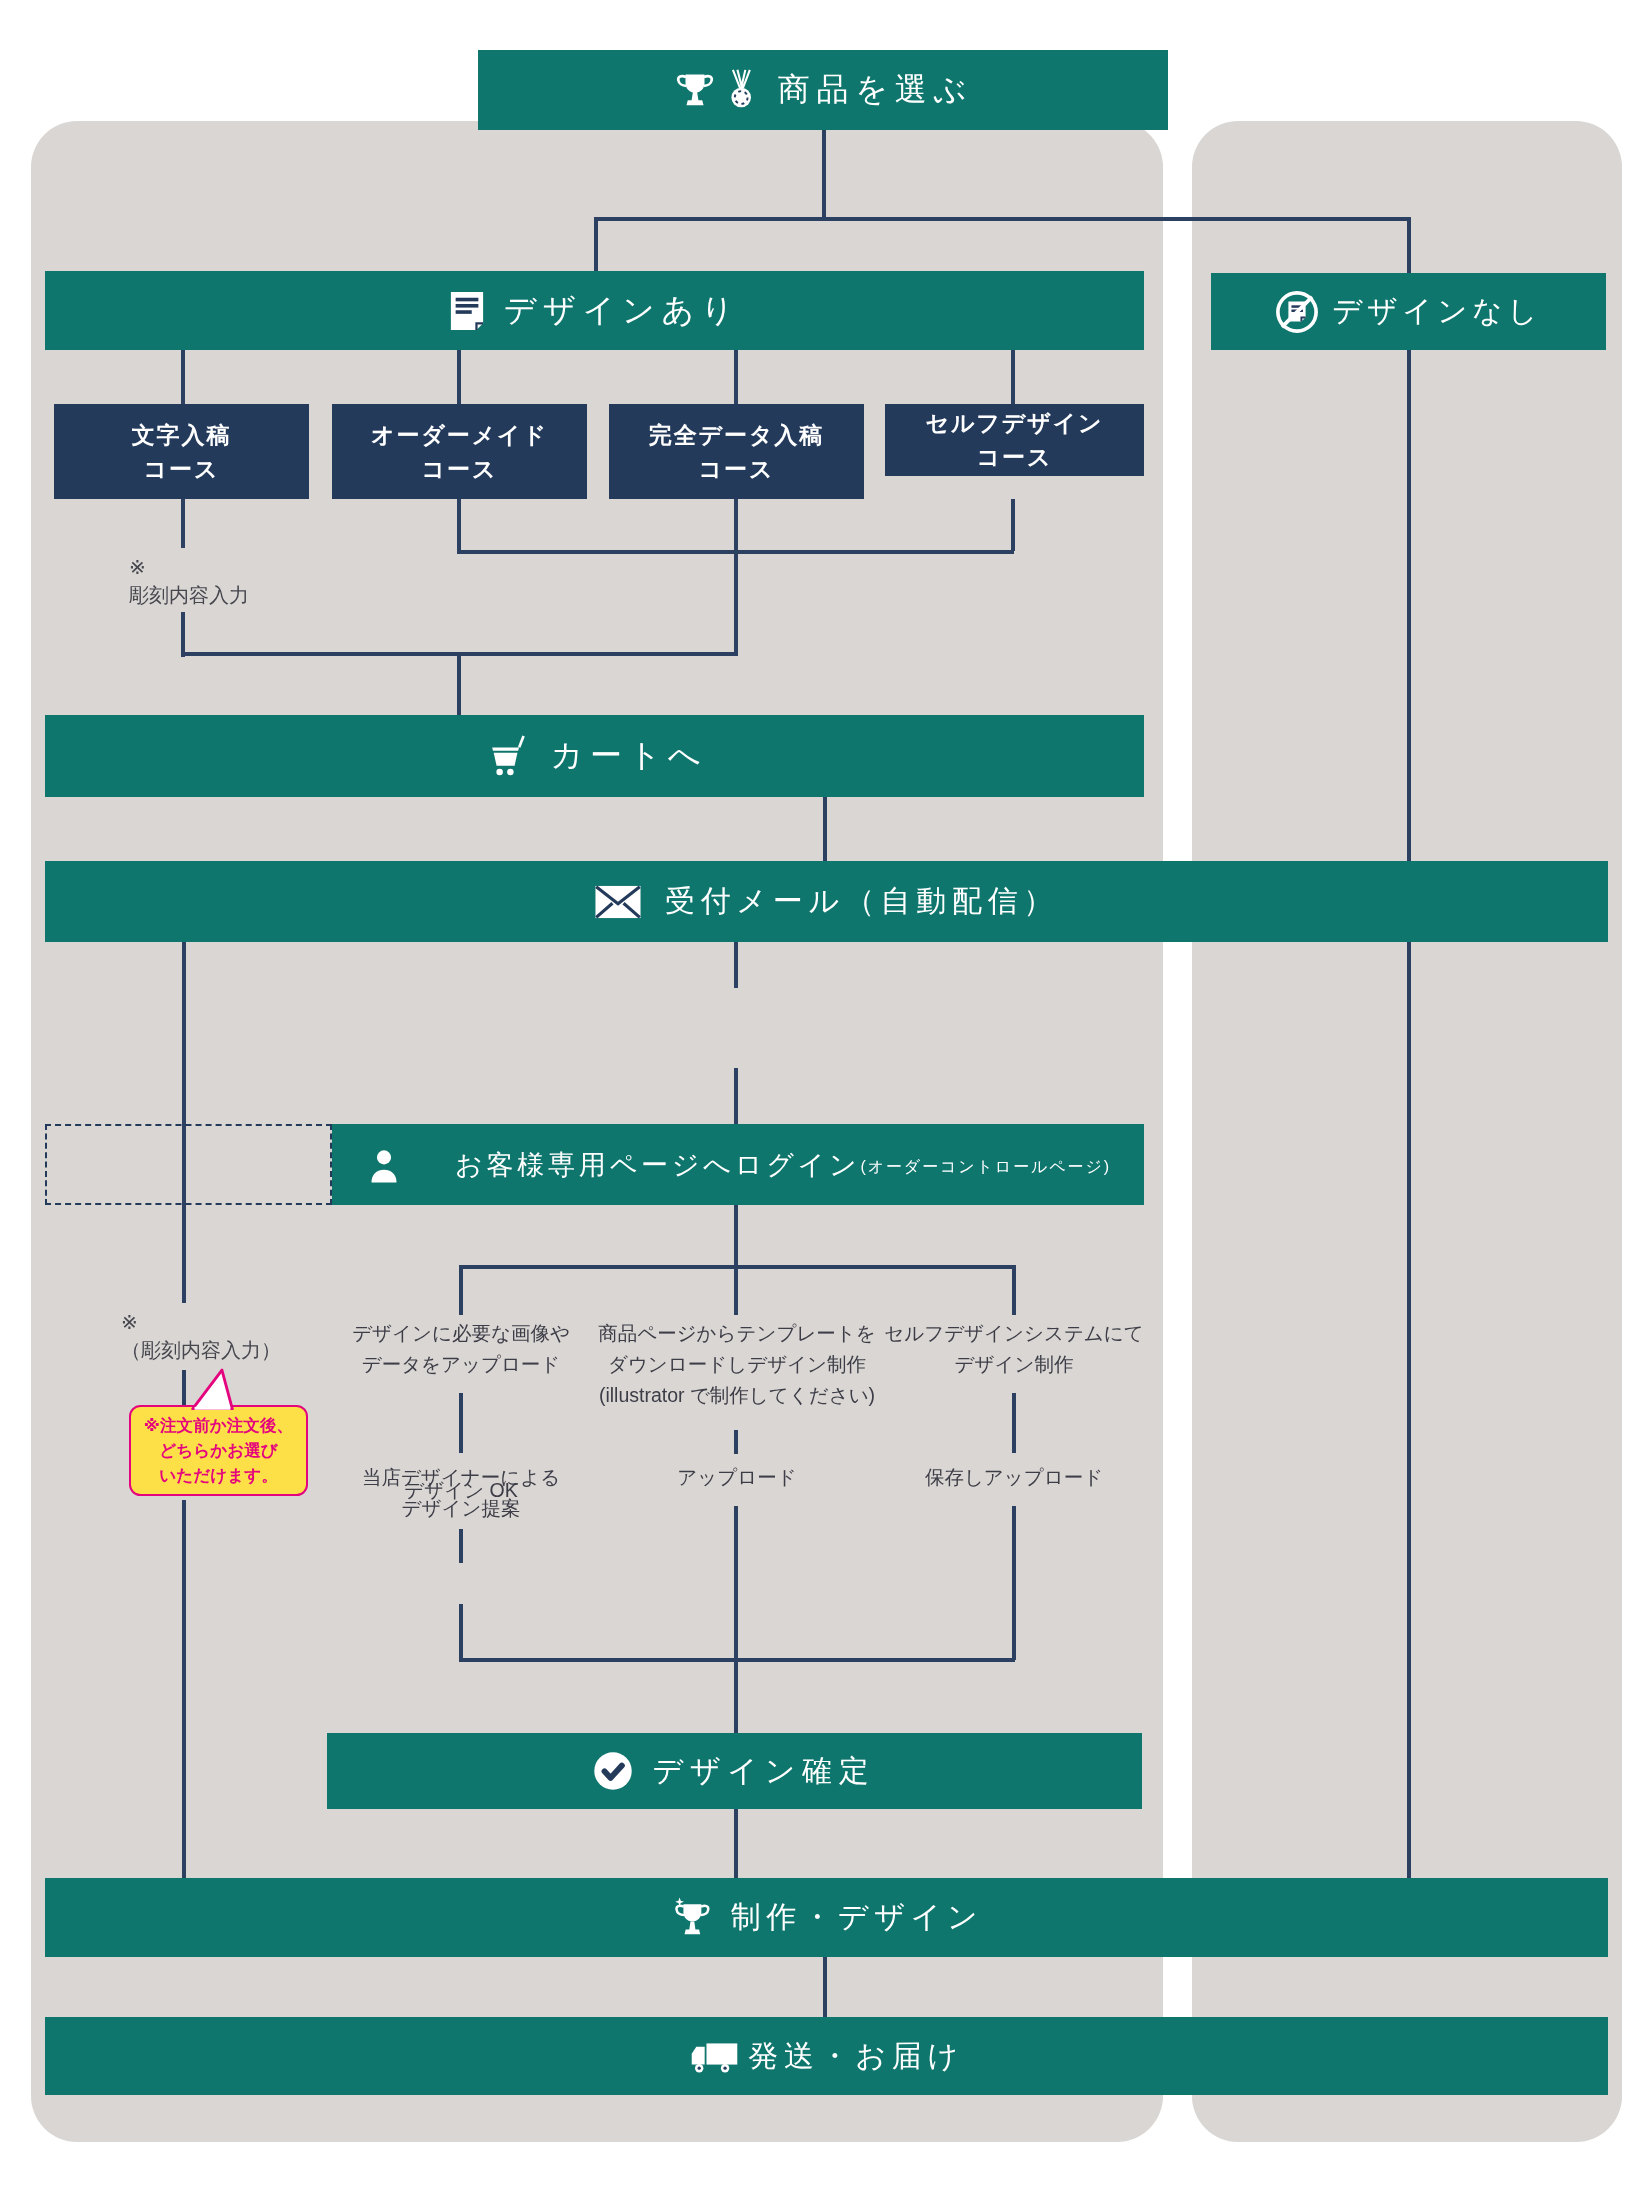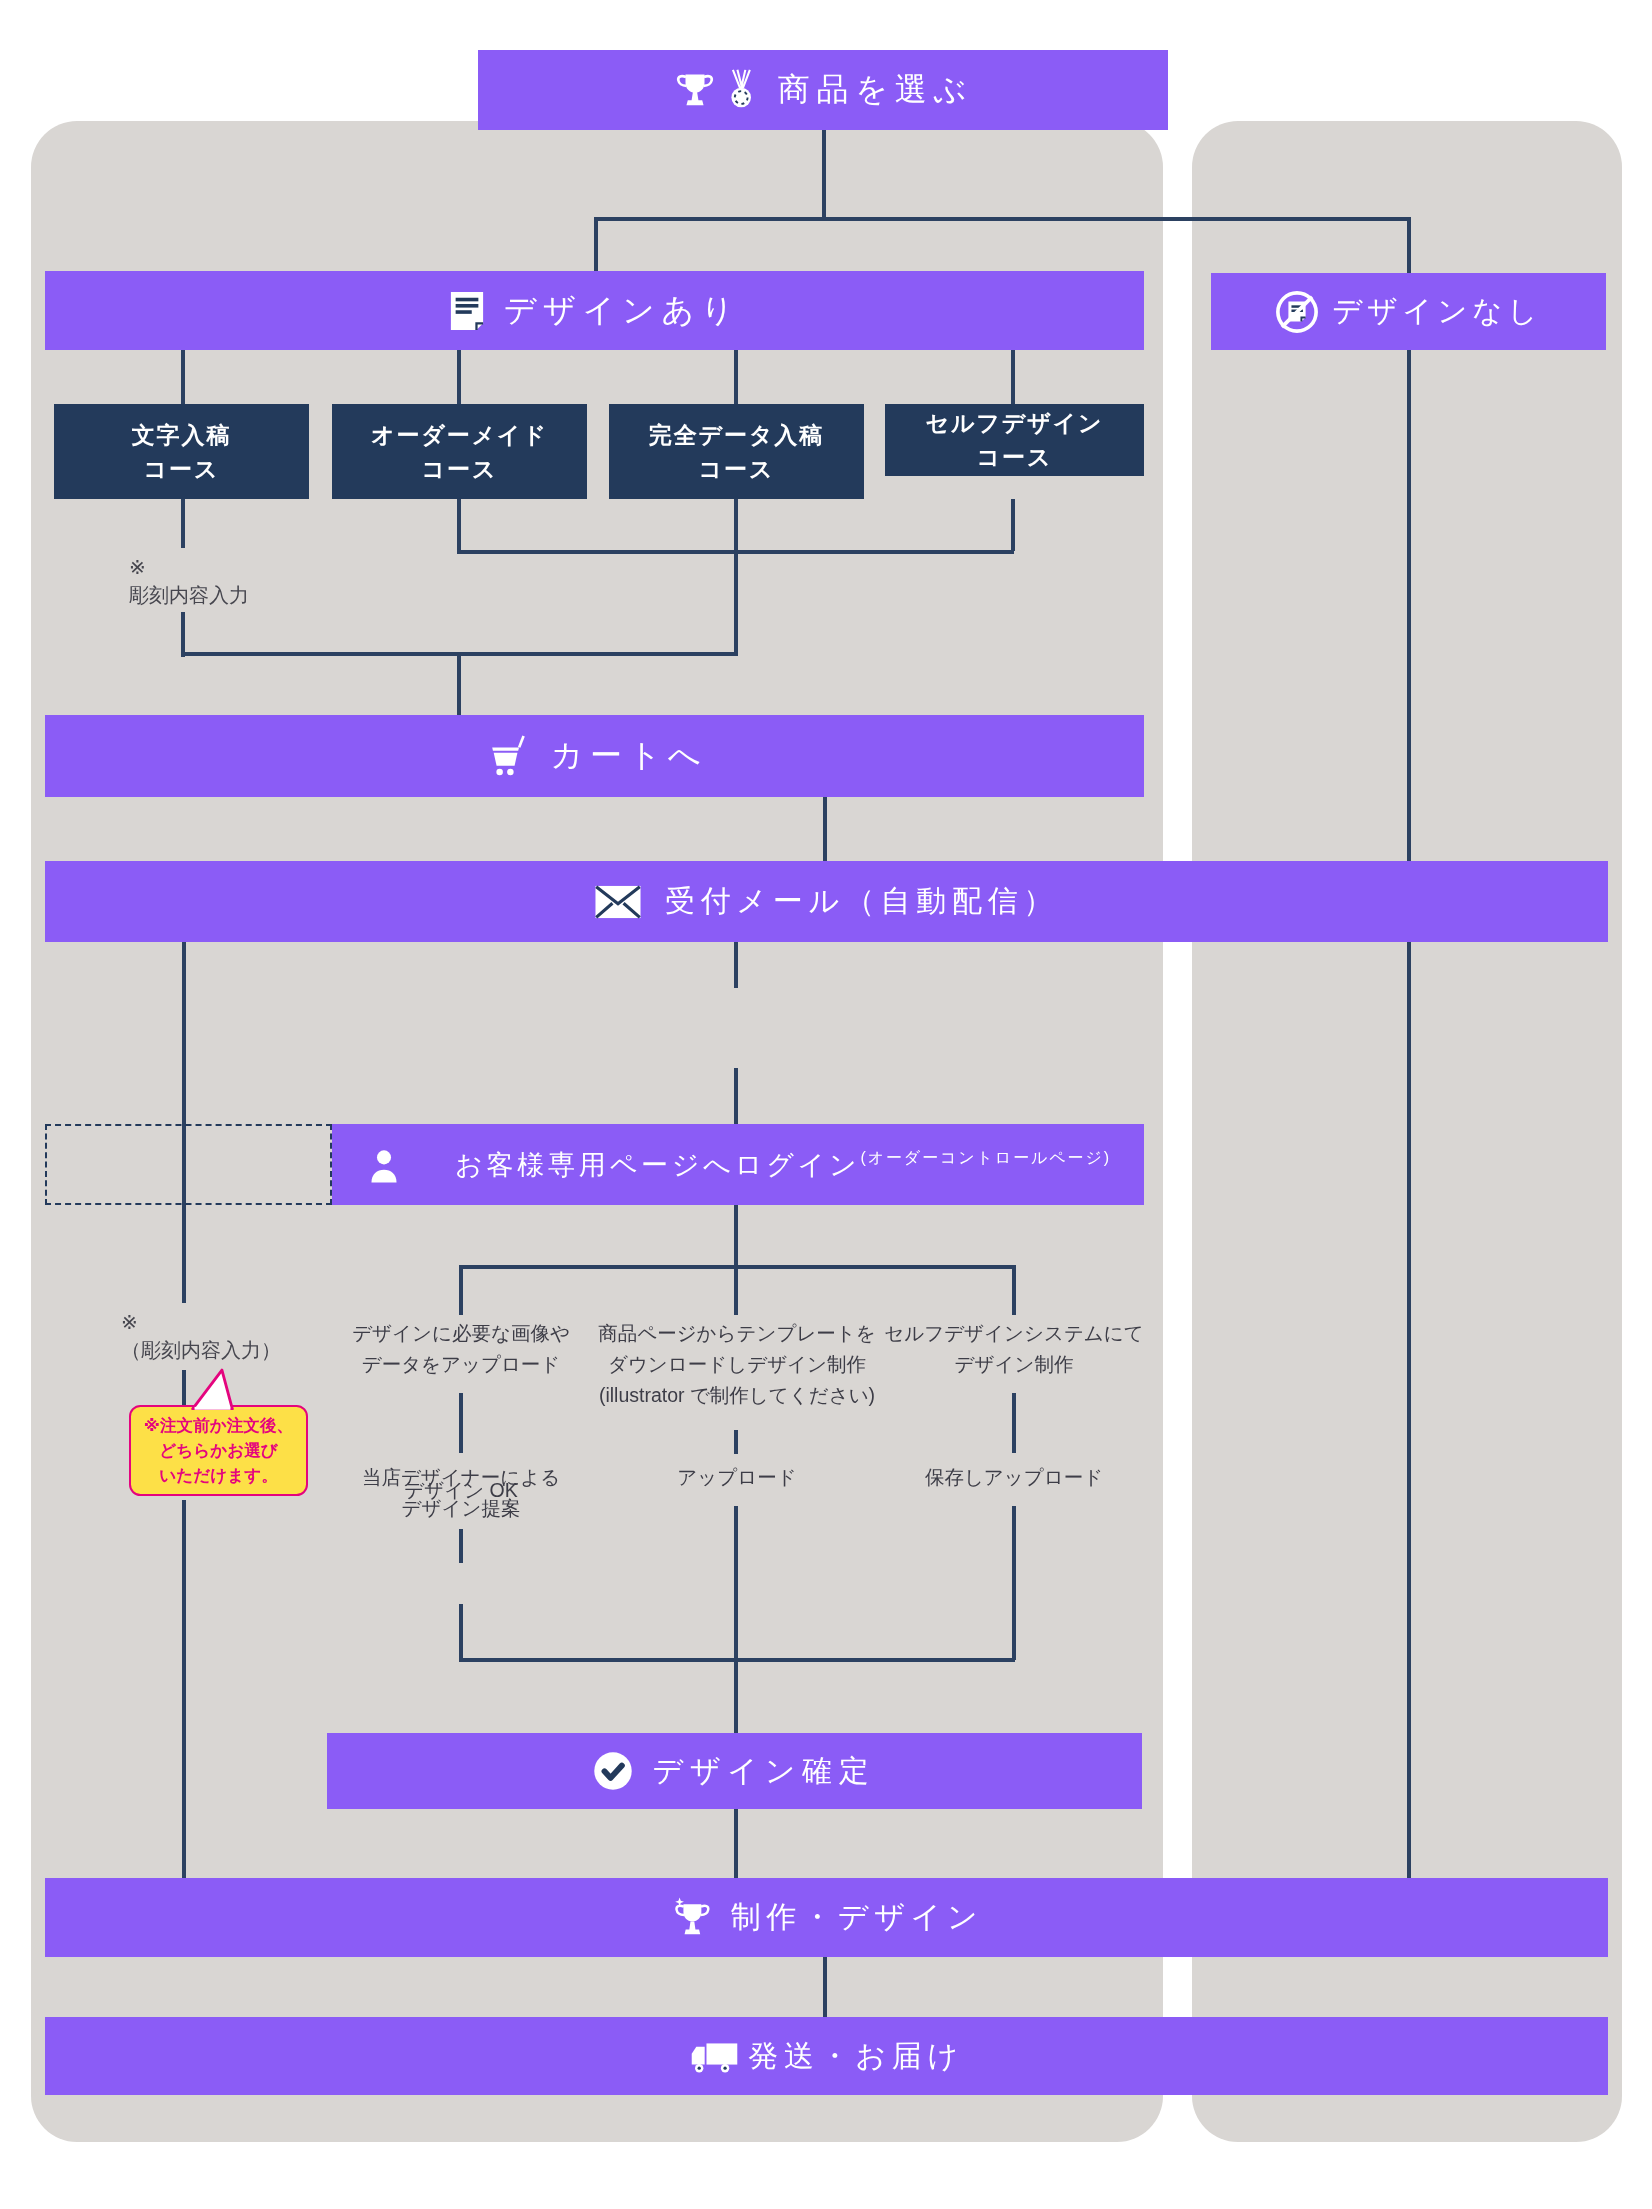--- a/index.html
+++ b/index.html
@@ -2,33 +2,33 @@
 <html style="font-size:15px"><head>
 <meta charset="utf-8">
 <style>
   html,body{margin:0;padding:0;background:#ffffff;}
   body{font-family:"Liberation Sans","DejaVu Sans",sans-serif;}
   .canvas{position:relative;width:1652px;height:2209px;background:#fff;overflow:hidden;}
   .panel{position:absolute;background:#d9d6d3;border-radius:46px;}
   .v,.h{position:absolute;background:#2c4161;}
   .v{width:3.8px;}
   .h{height:3.8px;}
-  .banner{position:absolute;background:#8b5cf6;color:#fff;display:flex;align-items:center;justify-content:center;}
+  .banner{position:absolute;background:#0f766e;color:#fff;display:flex;align-items:center;justify-content:center;}
   .banner .t{white-space:nowrap;letter-spacing:6.7px;}
   .coursebox{position:absolute;background:#233a5b;color:#fff;display:flex;align-items:center;justify-content:center;
              text-align:center;font-size:23px;line-height:34px;letter-spacing:1.9px;white-space:pre-line;font-weight:bold;}
   .note{position:absolute;color:#46464e;font-size:20px;line-height:27.6px;white-space:pre-line;}
   .step{position:absolute;color:#3d3d47;font-size:19.5px;line-height:31px;text-align:center;white-space:pre-line;}
   .dashedbox{position:absolute;border:2.9px dashed #233a5b;box-sizing:border-box;}
   .bubble{position:absolute;background:#fde047;border:2.9px solid #e4047e;border-radius:11.4px;color:#e4047e;
           font-size:16.6px;line-height:25px;text-align:center;white-space:pre-line;display:flex;
           align-items:center;justify-content:center;font-weight:bold;box-sizing:border-box;}
   .tail{position:absolute;}
   .icon{display:inline-flex;flex:none;align-items:center;justify-content:center;}
-  .loginsub{font-size:16px;letter-spacing:1.9px;margin-top:1px;}
+  .loginsub{font-size:16px;letter-spacing:1.9px;margin-top:10px;}
 </style>
 </head>
 <body>
 
 <div class="canvas">
 
   <div class="panel" style="left:31px;top:121px;width:1132px;height:2021px;"></div>
   <div class="panel" style="left:1192px;top:121px;width:430px;height:2021px;"></div>
 
   <div class="v" style="left:822px;top:130px;height:90px;"></div>

